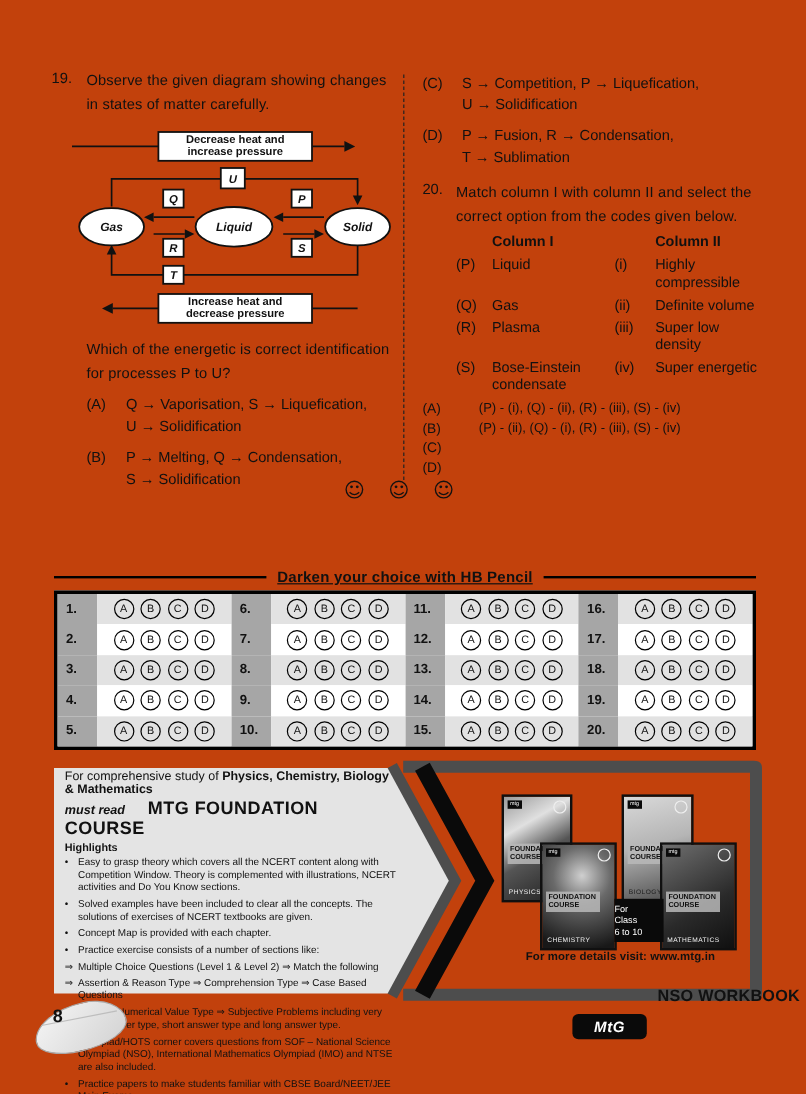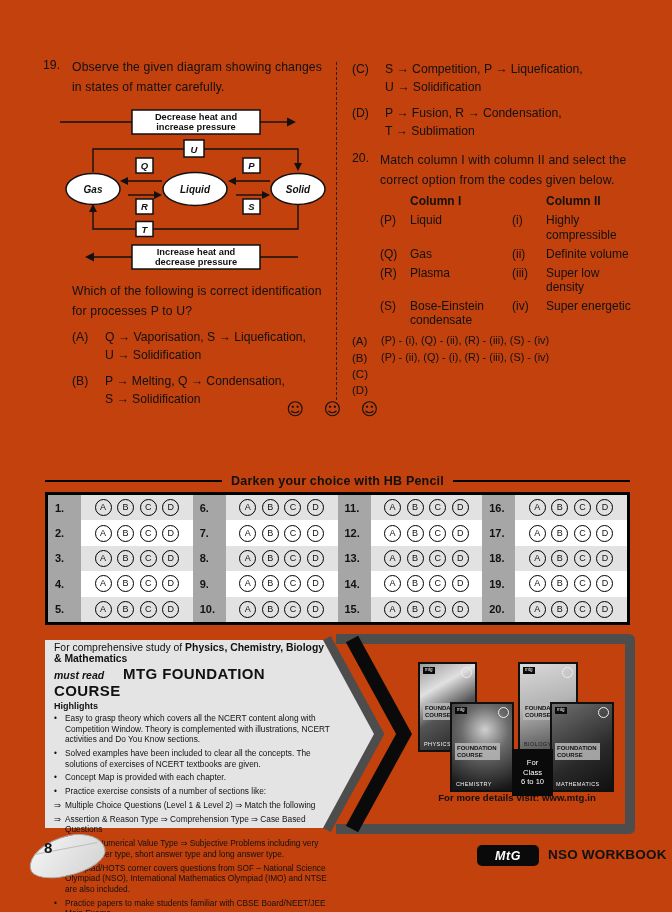--- a/index.html
+++ b/index.html
@@ -27,29 +27,29 @@
   .diagram text{fill:#111;}
   .diagram .bt{font-size:9.3px;font-weight:bold;text-anchor:middle;}
   .diagram .nl{font-size:10px;font-weight:bold;font-style:italic;text-anchor:middle;}
   .diagram .pl{font-size:9.5px;font-weight:bold;font-style:italic;text-anchor:middle;}
 
   
   .match-table{margin:4px 0 6px 28px;display:grid;grid-template-columns:30px 102px 34px 86px;row-gap:5px;font-size:12px;line-height:1.18;}
   .match-head{font-weight:bold;}
   .code-row{display:flex;font-size:10.9px;line-height:1.42;}
   .codelabel{width:29px;flex:none;font-size:11.5px;}
-  .codetext{flex:1;white-space:nowrap;}
+  .codetext{flex:1;white-space:nowrap;margin-left:18px;}
 
   .smileys{position:absolute;top:399px;left:0;width:672px;text-align:center;font-size:17px;letter-spacing:7px;font-family:"DejaVu Sans",sans-serif;}
 
   
   .omr{position:absolute;top:474px;left:45px;width:585px;}
   .omr-title-row{display:flex;align-items:center;gap:9px;margin-bottom:4px;}
   .omr-title-row .rule{flex:1;border-top:2px solid #000;}
-  .omr-title{margin:0;font-size:12.5px;font-weight:bold;letter-spacing:.2px;}
+  .omr-title{margin:0;font-size:12.5px;font-weight:bold;letter-spacing:.2px;text-decoration:underline;}
   .omr-grid{border:3px solid #000;background:#fff;}
   .omr-row{display:flex;height:25.4px;}
   .omr-group{display:flex;flex:1;}
   .omr-num{width:33px;flex:none;background:#a6a6a6;font-weight:bold;font-size:11px;display:flex;align-items:center;padding-left:7px;box-sizing:border-box;}
   .omr-bubbles{flex:1;display:flex;align-items:center;justify-content:space-evenly;padding:0 8px;background:#fff;}
   .omr-row.shade .omr-bubbles{background:#e2e2e2;}
   .bubble{width:15px;height:15px;border:1.6px solid #000;border-radius:50%;display:flex;align-items:center;justify-content:center;font-size:9px;line-height:1;background:transparent;}
 
   
   .ad{position:absolute;top:633px;left:44px;width:592px;height:202px;}
@@ -67,29 +67,29 @@
   .ad-books{position:absolute;left:0;top:0;width:592px;height:202px;}
   .book{position:absolute;border:2px solid #101010;box-sizing:border-box;color:#eee;overflow:hidden;}
   .cover-band{position:absolute;left:3px;right:12px;top:45%;background:rgba(185,185,185,.85);color:#101010;font-weight:bold;font-size:6px;line-height:1.15;padding:2px 2px;}
   .cover-subject{position:absolute;bottom:3px;left:4px;font-size:5.5px;letter-spacing:.4px;color:#f2f2f2;}
   .cover-chip{position:absolute;top:3px;left:3px;background:#0a0a0a;color:#fff;font-size:4.5px;line-height:1;padding:1px 2px;}
   .cover-num{position:absolute;top:3px;right:3px;width:9px;height:9px;border:1px solid #eee;border-radius:50%;}
   .b-physics{background:linear-gradient(150deg,#9a9a9a 0%,#e0e0e0 28%,#555 55%,#1d1d1d 100%);}
   .b-chemistry{background:radial-gradient(circle at 55% 30%,#cfcfcf 0%,#6a6a6a 35%,#181818 90%);}
   .b-biology{background:linear-gradient(165deg,#d9d9d9 0%,#b5b5b5 45%,#4a4a4a 100%);}
   .b-math{background:linear-gradient(150deg,#6f6f6f 0%,#2a2a2a 60%,#101010 100%);}
-  .class-box{position:absolute;left:468px;top:116px;width:41px;height:47px;background:#0a0a0a;color:#fff;font-size:7.6px;line-height:1.25;text-align:center;display:flex;flex-direction:column;justify-content:center;}
+  .class-box{position:absolute;left:468px;top:116px;width:41px;height:36px;background:#0a0a0a;color:#fff;font-size:7.6px;line-height:1.25;display:flex;flex-direction:column;justify-content:center;}
   .ad-caption{position:absolute;left:366px;top:159px;width:214px;text-align:center;font-weight:bold;font-size:9.5px;letter-spacing:.1px;}
 
   
   .leaf{position:absolute;left:28px;top:836px;width:76px;height:38px;border:1px solid #a9a9a9;border-radius:58% 42% 55% 45%/62% 55% 45% 38%;transform:rotate(-13deg);background:linear-gradient(140deg,#f6f6f6 0%,#e2e2e2 55%,#d2d2d2 100%);}
   .leaf-vein{position:absolute;left:34px;top:848px;width:64px;border-top:1px solid #bdbdbd;transform:rotate(-11deg);}
   .page-number{position:absolute;left:44px;top:839px;font-weight:bold;font-size:15px;}
   .mtg-logo{position:absolute;left:477px;top:845px;width:62px;height:21px;background:#0a0a0a;border-radius:5px;color:#fff;display:flex;align-items:center;justify-content:center;font-weight:bold;font-style:italic;font-size:12.5px;letter-spacing:.5px;}
-  .footer-title{position:absolute;left:548px;top:847px;font-weight:bold;font-size:13.5px;letter-spacing:.2px;}
+  .footer-title{position:absolute;left:548px;top:822px;font-weight:bold;font-size:13.5px;letter-spacing:.2px;}
 </style>
 </head>
 <body>
 
 <div class="page">
 
   <section class="content">
 
     <div class="col-left">
       <div class="qrow">
@@ -142,21 +142,21 @@
             <text class="pl" x="86.5" y="127.5">T</text>
 
             <polygon class="ah" points="36,147.5 36,156.5 27,152"></polygon>
             <line class="ln" x1="36" y1="152" x2="74" y2="152"></line>
             <rect class="bx" x="74" y="140" width="128" height="24"></rect>
             <text class="bt" x="138" y="149.5">Increase heat and</text>
             <text class="bt" x="138" y="159.5">decrease pressure</text>
             <line class="ln" x1="202" y1="152" x2="240" y2="152"></line>
           </svg>
 
-          <p class="qtext">Which of the following is correct identification for processes P to U?</p>
+          <p class="qtext">Which of the energetic is correct identification for processes P to U?</p>
 
           <div class="opt">
             <span class="optlabel">(A)</span>
             <span class="opttext"><span>Q → Vaporisation, S → Liquefication,</span><br><span>U →  Solidification</span></span>
           </div>
           <div class="opt">
             <span class="optlabel">(B)</span>
             <span class="opttext"><span>P → Melting, Q → Condensation,</span><br><span>S → Solidification</span></span>
           </div>
         </div>

